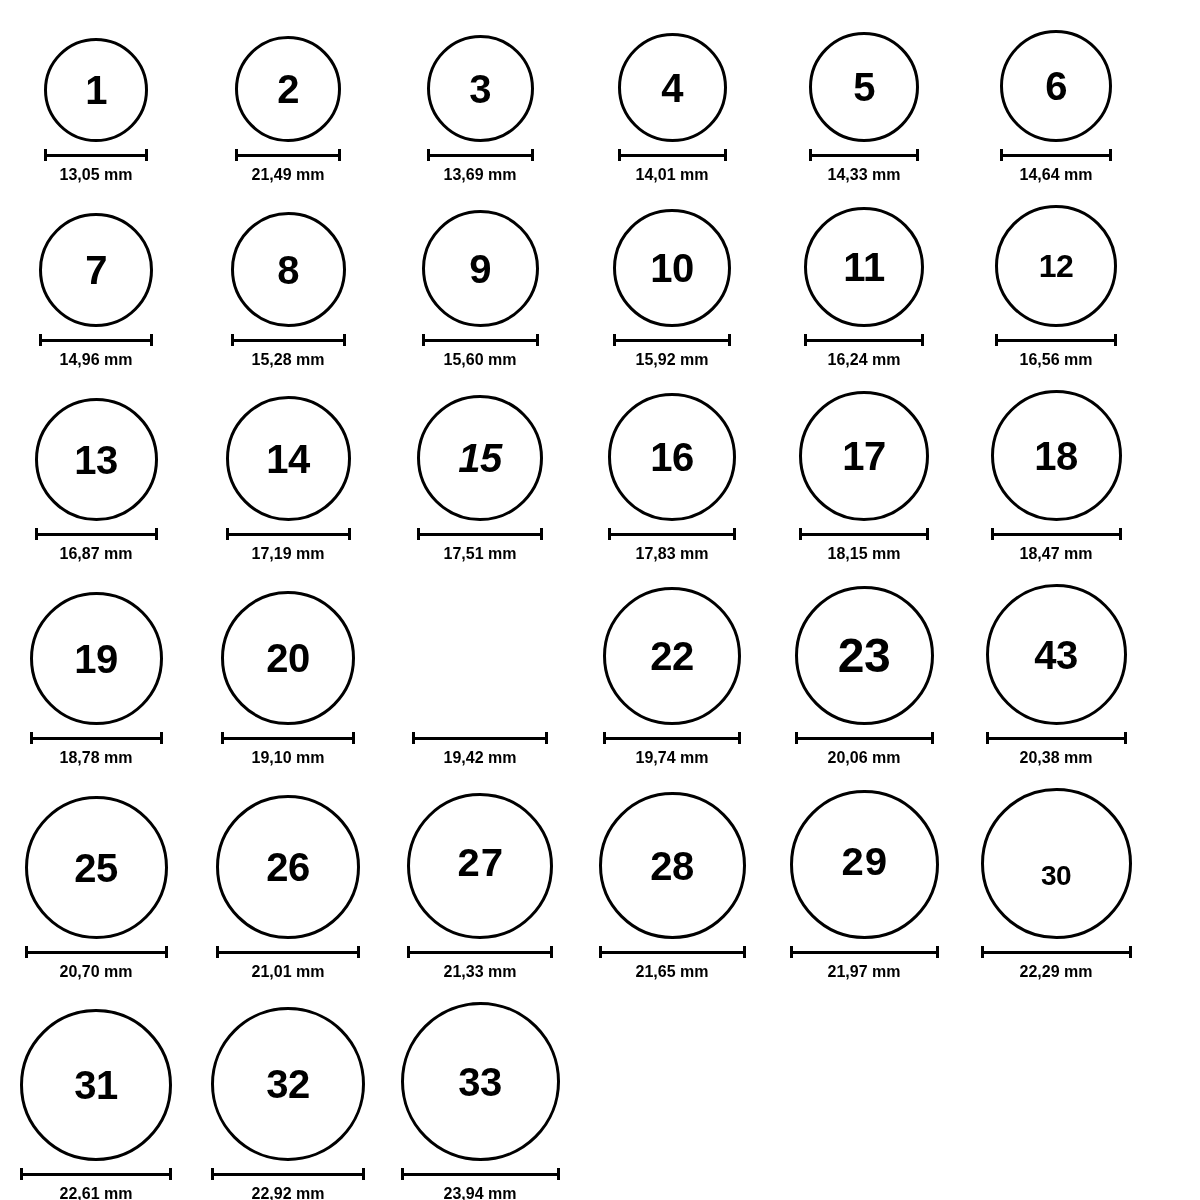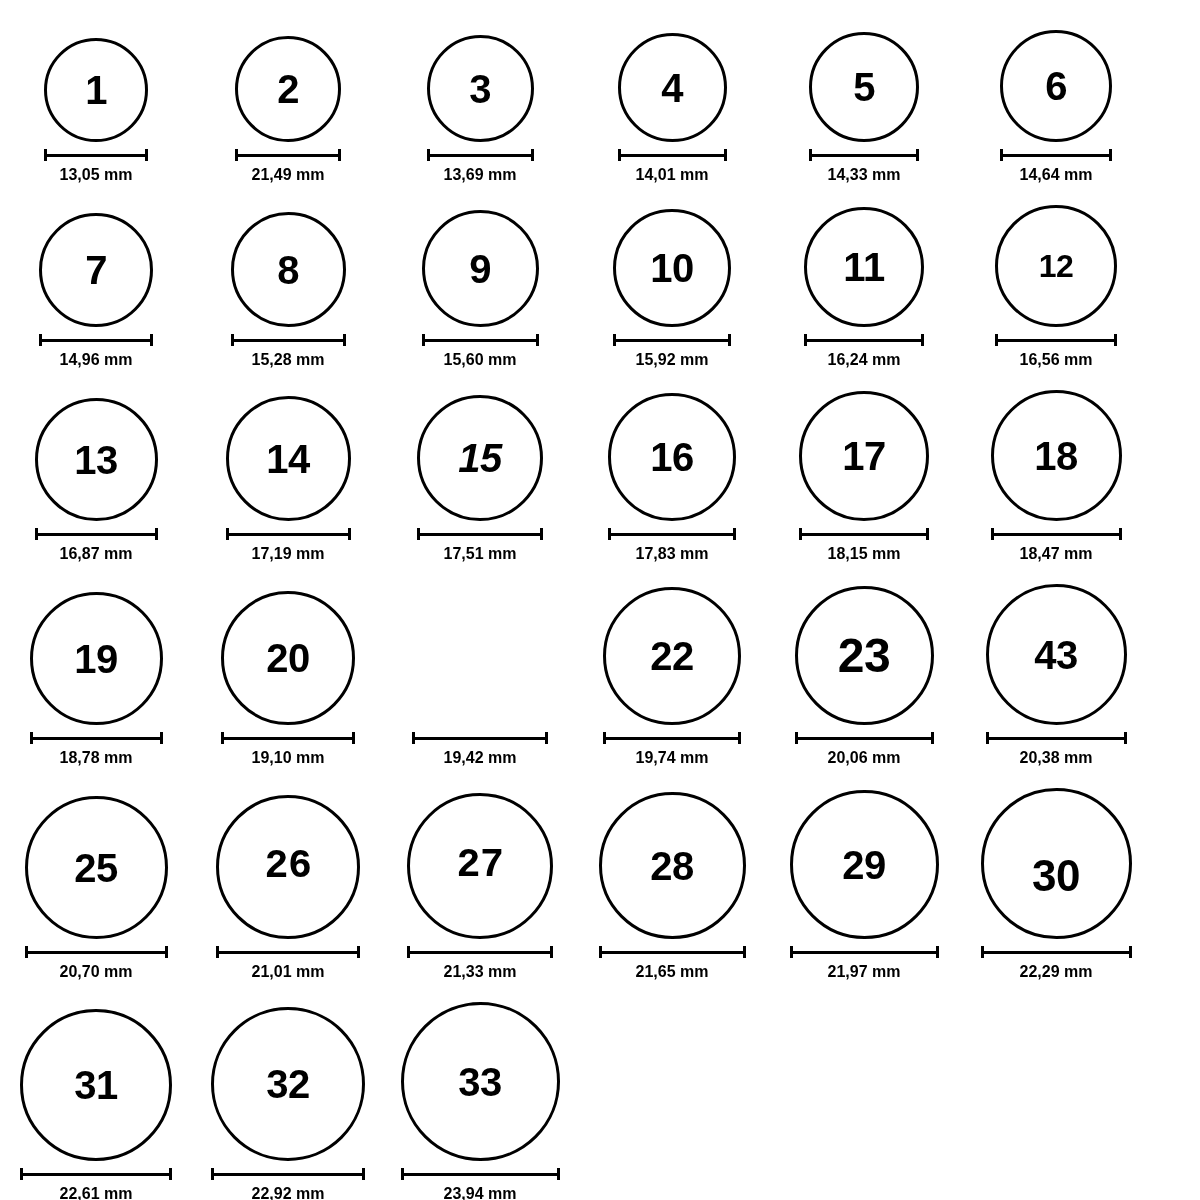--- a/index.html
+++ b/index.html
@@ -421,21 +421,21 @@
         </div>
         <div class="measure" style="width: 143px;">
           <div class="bar" style="width: 143px;"></div>
           <div class="tick left"></div>
           <div class="tick right"></div>
         </div>
         <div class="mm-label">20,70 mm</div>
       </div>
       <div class="cell">
         <div class="circle-wrap">
-          <div class="ring-circle" style="width: 144px; height: 144px; font-family: Liberation Mono, monospace;">
+          <div class="ring-circle" style="width: 144px; height: 144px;">
             <div class="ring-number" style="font-size: 40px;">26</div>
           </div>
         </div>
         <div class="measure" style="width: 144px;">
           <div class="bar" style="width: 144px;"></div>
           <div class="tick left"></div>
           <div class="tick right"></div>
         </div>
         <div class="mm-label">21,01 mm</div>
       </div>
@@ -460,35 +460,35 @@
         </div>
         <div class="measure" style="width: 147px;">
           <div class="bar" style="width: 147px;"></div>
           <div class="tick left"></div>
           <div class="tick right"></div>
         </div>
         <div class="mm-label">21,65 mm</div>
       </div>
       <div class="cell">
         <div class="circle-wrap">
-          <div class="ring-circle" style="width: 149px; height: 149px;">
+          <div class="ring-circle" style="width: 149px; height: 149px; font-family: Liberation Mono, monospace;">
             <div class="ring-number" style="font-size: 40px;">29</div>
           </div>
         </div>
         <div class="measure" style="width: 149px;">
           <div class="bar" style="width: 149px;"></div>
           <div class="tick left"></div>
           <div class="tick right"></div>
         </div>
         <div class="mm-label">21,97 mm</div>
       </div>
       <div class="cell">
         <div class="circle-wrap">
           <div class="ring-circle" style="width: 151px; height: 151px;">
-            <div class="ring-number" style="font-size: 44px; margin-top: 25px;">30</div>
+            <div class="ring-number" style="font-size: 28px; margin-top: 25px;">30</div>
           </div>
         </div>
         <div class="measure" style="width: 151px;">
           <div class="bar" style="width: 151px;"></div>
           <div class="tick left"></div>
           <div class="tick right"></div>
         </div>
         <div class="mm-label">22,29 mm</div>
       </div>
     </div>

